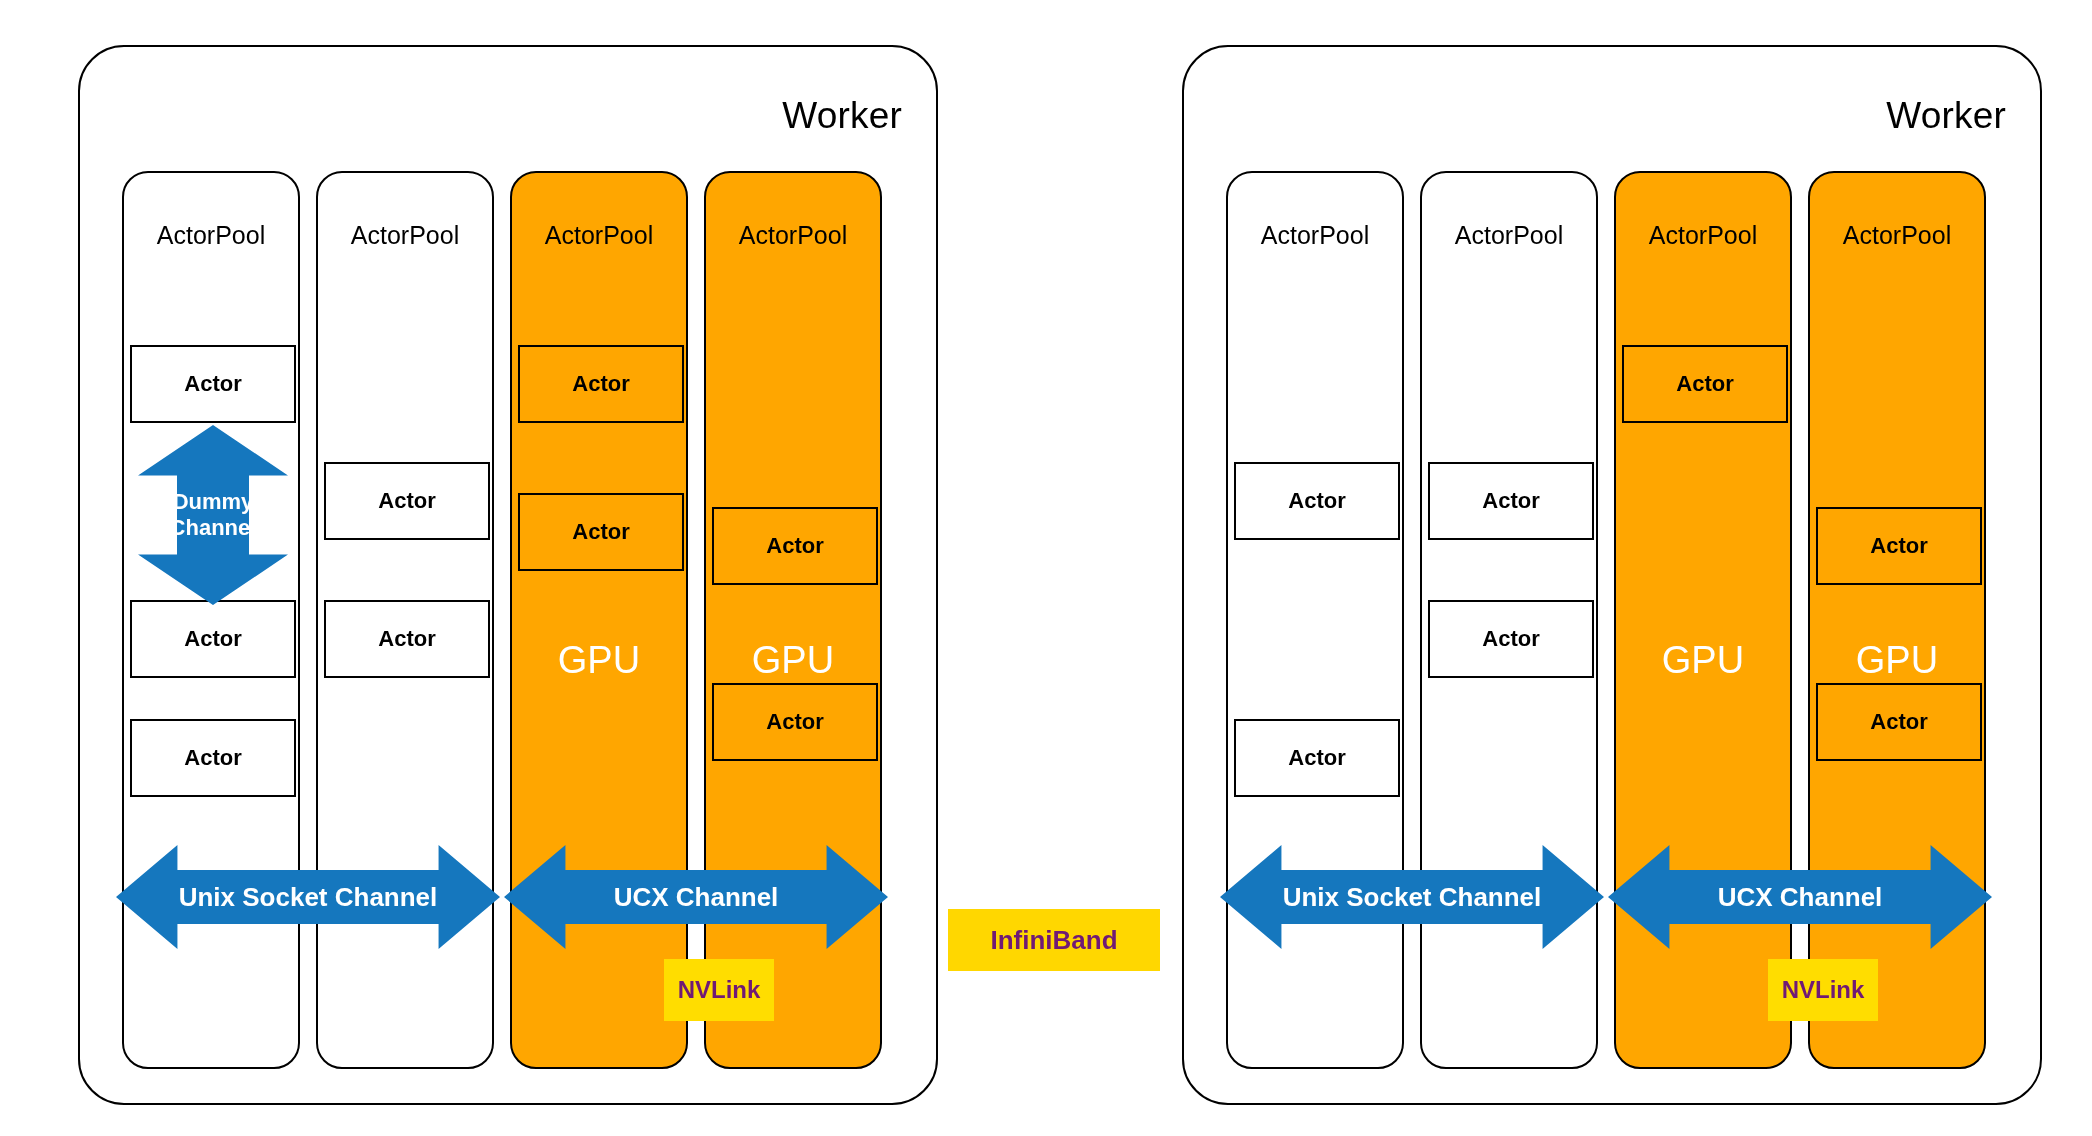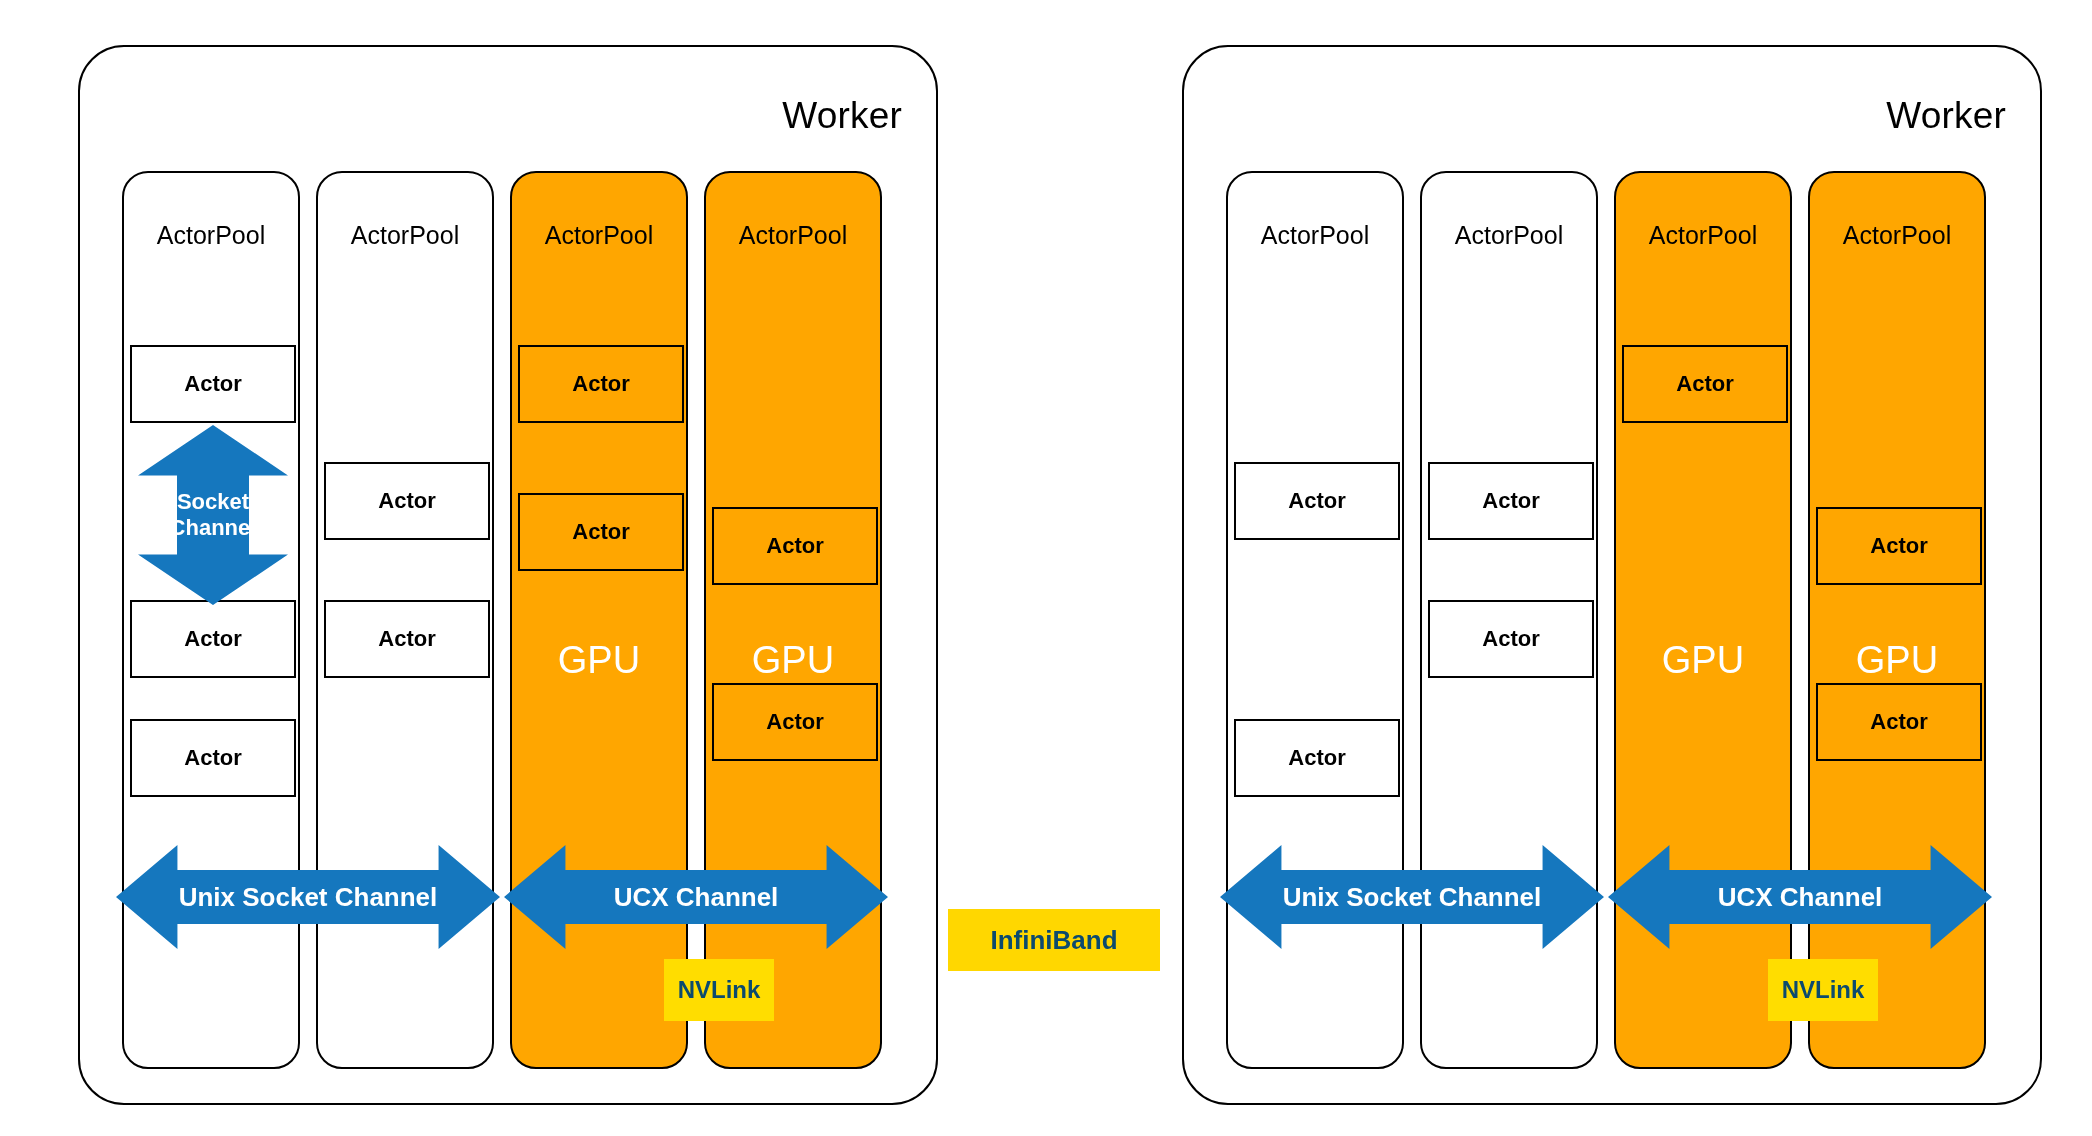--- a/index.html
+++ b/index.html
@@ -111,41 +111,41 @@
 
   
   .taglink{
     position:absolute;
     background:#FFDD00;
     display:flex;
     align-items:center;
     justify-content:center;
     font-size:24px;
     font-weight:700;
-    color:#0c4a6e;
+    color:#701a75;
     white-space:nowrap;
   }
   .taglink.infini{ background:#FFD700; font-size:26px; }
 </style>
 </head>
 <body>
 
 <div class="canvas">
 
   <div class="worker" style="left:78px;top:34px;width:860px;height:1060px;">
     <div class="worker-title">Worker</div>
 
     <div class="pool" style="left:42px;top:124px;width:178px;height:898px;">
       <div class="pool-label">ActorPool</div>
       <div class="actor" style="left:6px;top:172px;width:166px;height:78px;">Actor</div>
       <div class="actor" style="left:6px;top:427px;width:166px;height:78px;">Actor</div>
       <div class="actor" style="left:6px;top:546px;width:166px;height:78px;">Actor</div>
 
       <div class="arrow-v" style="left:14px;top:252px;width:150px;height:180px;font-size:22px;">
-        <span class="arrow-label">Socket</span>
+        <span class="arrow-label">Dummy</span>
         <span class="arrow-label">Channel</span>
       </div>
     </div>
 
     <div class="pool" style="left:236px;top:124px;width:178px;height:898px;">
       <div class="pool-label">ActorPool</div>
       <div class="actor" style="left:6px;top:289px;width:166px;height:78px;">Actor</div>
       <div class="actor" style="left:6px;top:427px;width:166px;height:78px;">Actor</div>
     </div>
 

